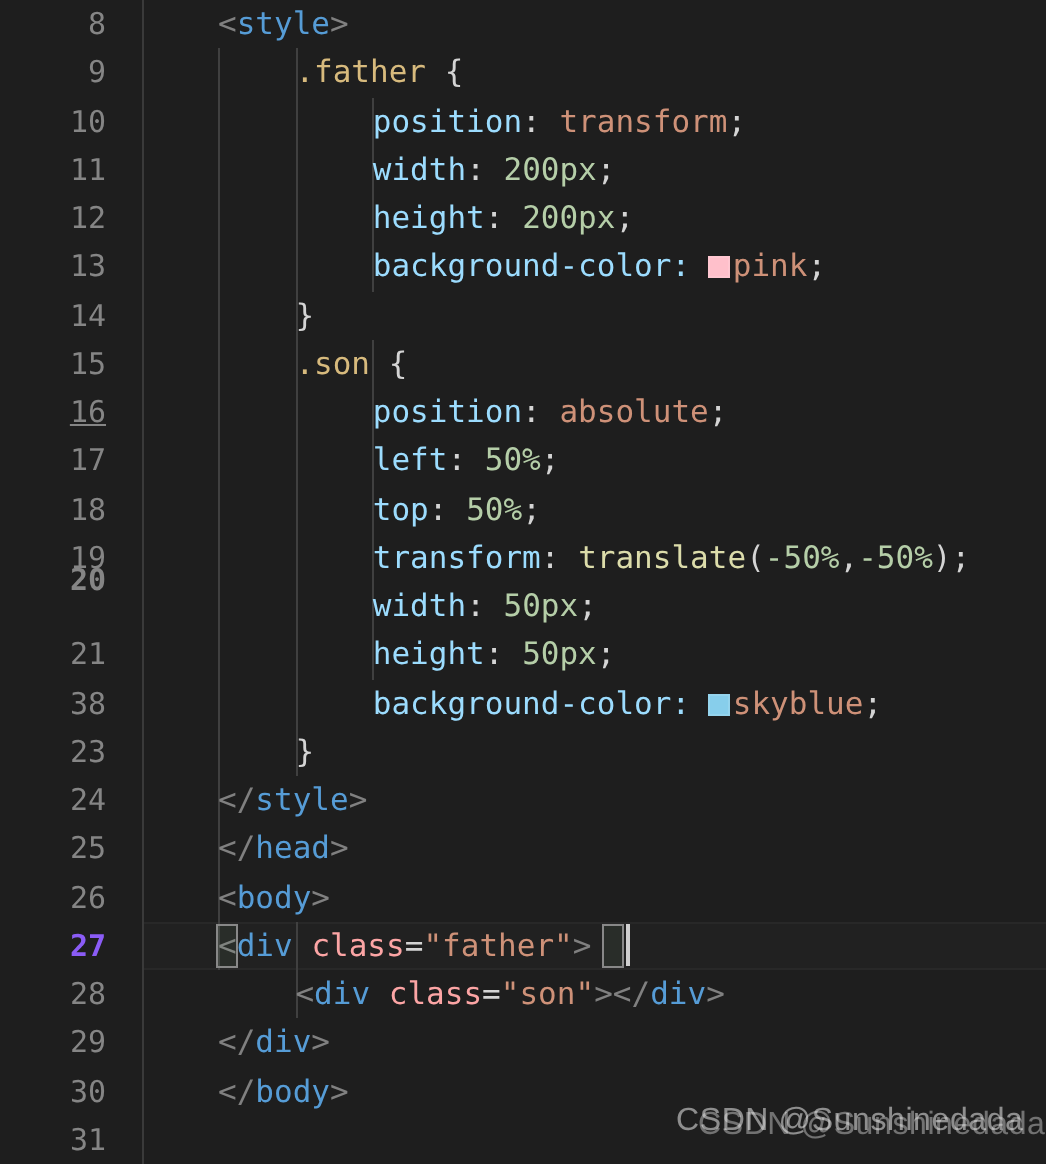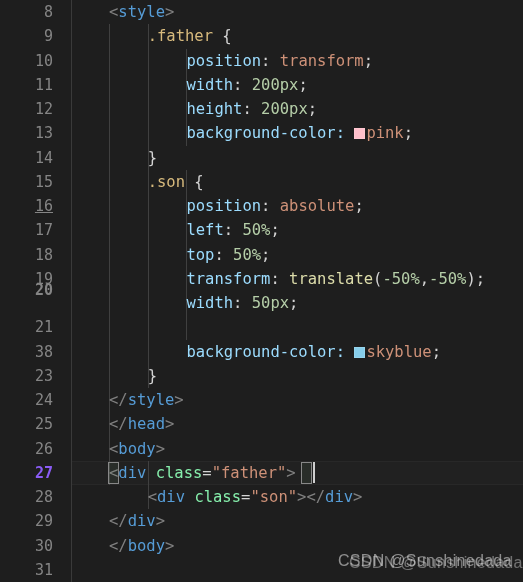--- a/index.html
+++ b/index.html
@@ -78,21 +78,21 @@
   
   .iguide {
     position: absolute;
     width: 1px;
     background: #404040;
   }
 
   
   .t-tag    { color: #569cd6; }
   .t-punct  { color: #808080; }
-  .t-attr   { color: #86efac; }
+  .t-attr   { color: #fca5a5; }
   .t-str    { color: #ce9178; }
   .t-sel    { color: #d7ba7d; }
   .t-brace  { color: #d4d4d4; }
   .t-prop   { color: #9cdcfe; }
   .t-val    { color: #ce9178; }
   .t-num    { color: #b5cea8; }
   .t-fn     { color: #dcdcaa; }
   .t-plain  { color: #d4d4d4; }
 
   
@@ -198,20 +198,21 @@
     <div class="line" style="top:194px;"><span class="txt" style="padding-left: 114.4px;"><span class="t-prop">position</span><span class="t-plain">: </span><span class="t-val">absolute</span><span class="t-plain">;</span></span></div>
 
     <div class="line" style="top:218.25px;"><span class="txt" style="padding-left: 114.4px;"><span class="t-prop">left</span><span class="t-plain">: </span><span class="t-num">50%</span><span class="t-plain">;</span></span></div>
 
     <div class="line" style="top:242.5px;"><span class="txt" style="padding-left: 114.4px;"><span class="t-prop">top</span><span class="t-plain">: </span><span class="t-num">50%</span><span class="t-plain">;</span></span></div>
 
     <div class="line" style="top:266.75px;"><span class="txt" style="padding-left: 114.4px;"><span class="t-prop">transform</span><span class="t-plain">: </span><span class="t-fn">translate</span><span class="t-plain">(</span><span class="t-num">-50%</span><span class="t-plain">,</span><span class="t-num">-50%</span><span class="t-plain">);</span></span></div>
 
     <div class="line" style="top:291px;"><span class="txt" style="padding-left: 114.4px;"><span class="t-prop">width</span><span class="t-plain">: </span><span class="t-num">50px</span><span class="t-plain">;</span></span></div>
 
+    <div class="line" style="top:315.25px;"><span class="txt" style="padding-left: 114.4px;"><span class="t-prop">height</span><span class="t-plain">: </span><span class="t-num">50px</span><span class="t-plain">;</span></span></div>
 
     <div class="line" style="top:339.5px;"><span class="txt" style="padding-left: 114.4px;"><span class="t-prop">background-color: </span><span class="swatch" style="background:#87ceeb;"></span><span class="t-val">skyblue</span><span class="t-plain">;</span></span></div>
 
     <div class="line" style="top:363.75px;"><span class="txt" style="padding-left: 75.7px;"><span class="t-brace">}</span></span></div>
 
     <div class="line" style="top:388px;text-align:right;"><span class="txt" style="padding-left: 37px;"><span class="t-punct">&lt;/</span><span class="t-tag">style</span><span class="t-punct">&gt;</span></span></div>
 
     <div class="line" style="top:412.25px;"><span class="txt"><span class="t-punct">&lt;/</span><span class="t-tag">head</span><span class="t-punct">&gt;</span></span></div>
 
     <div class="line" style="top:436.5px;"><span class="txt"><span class="t-punct">&lt;</span><span class="t-tag">body</span><span class="t-punct">&gt;</span></span></div>

